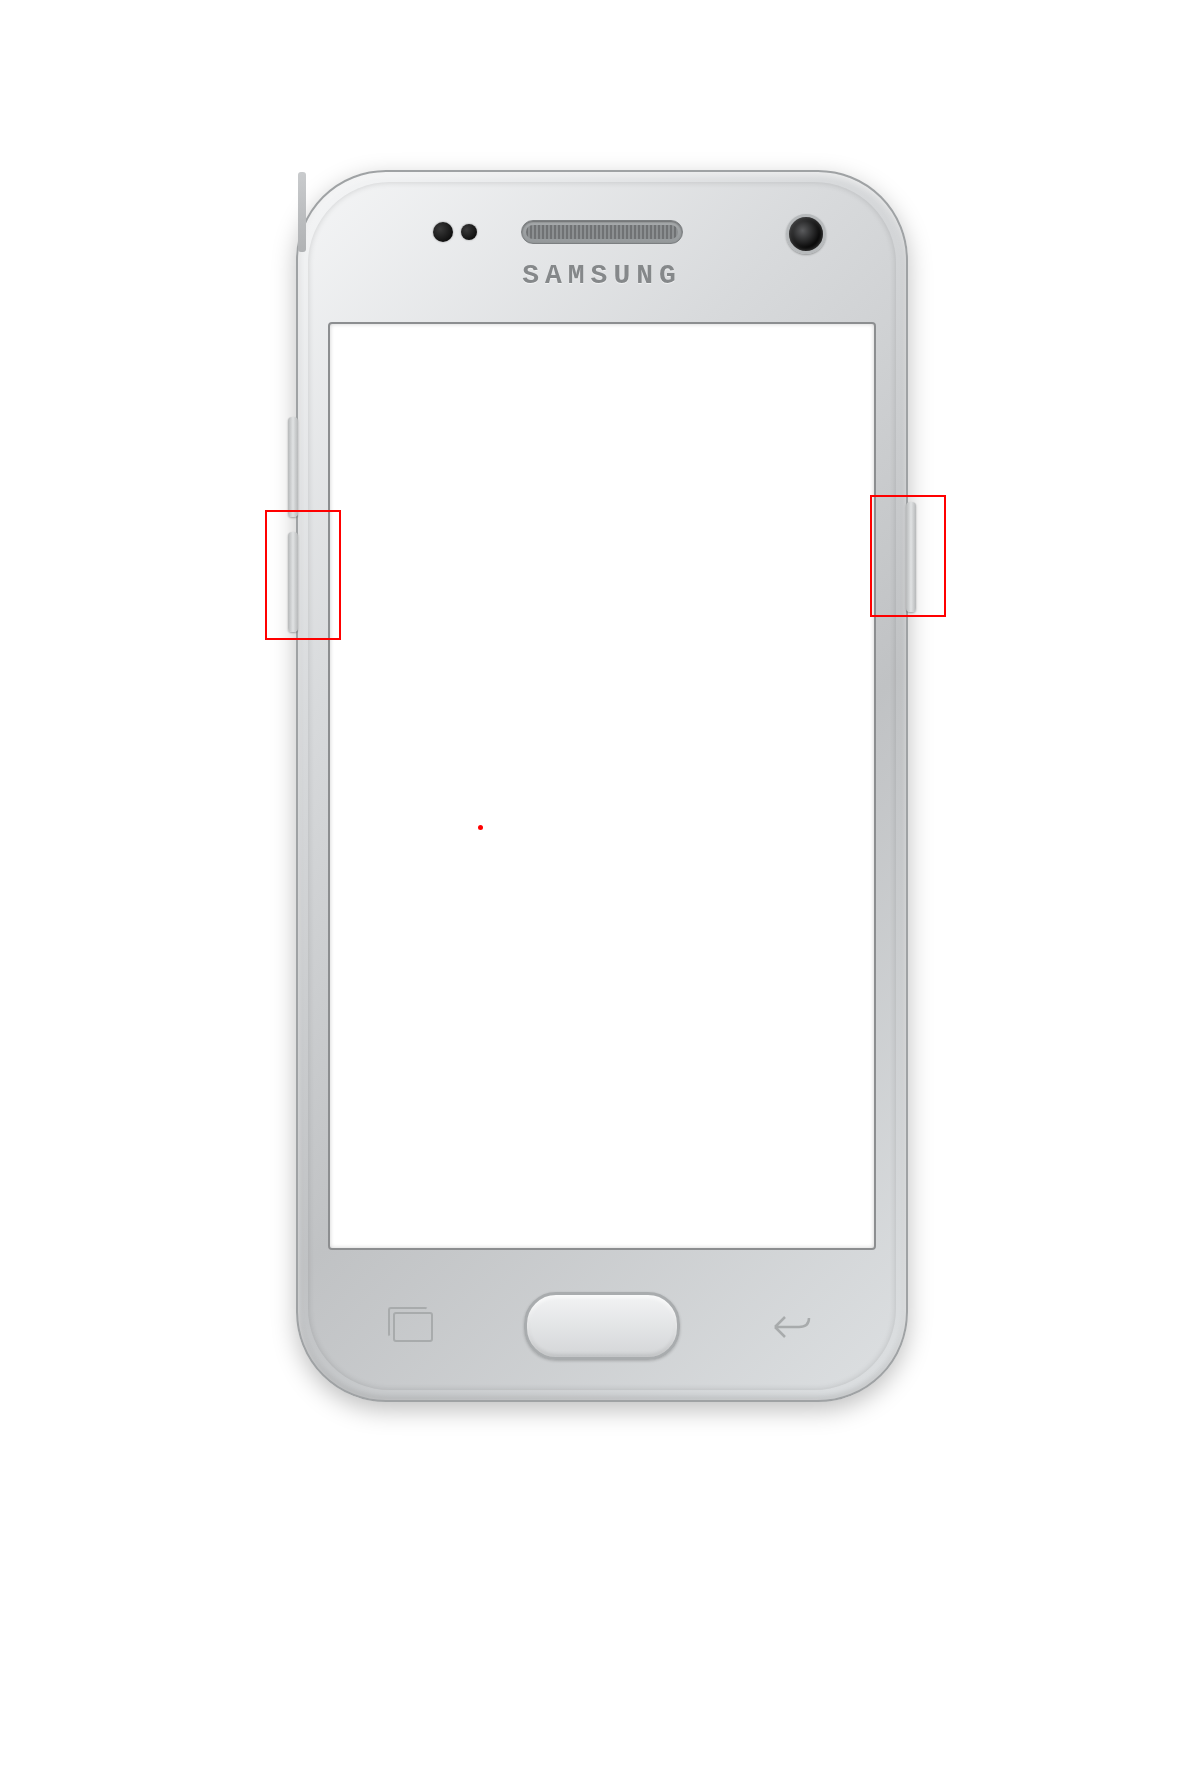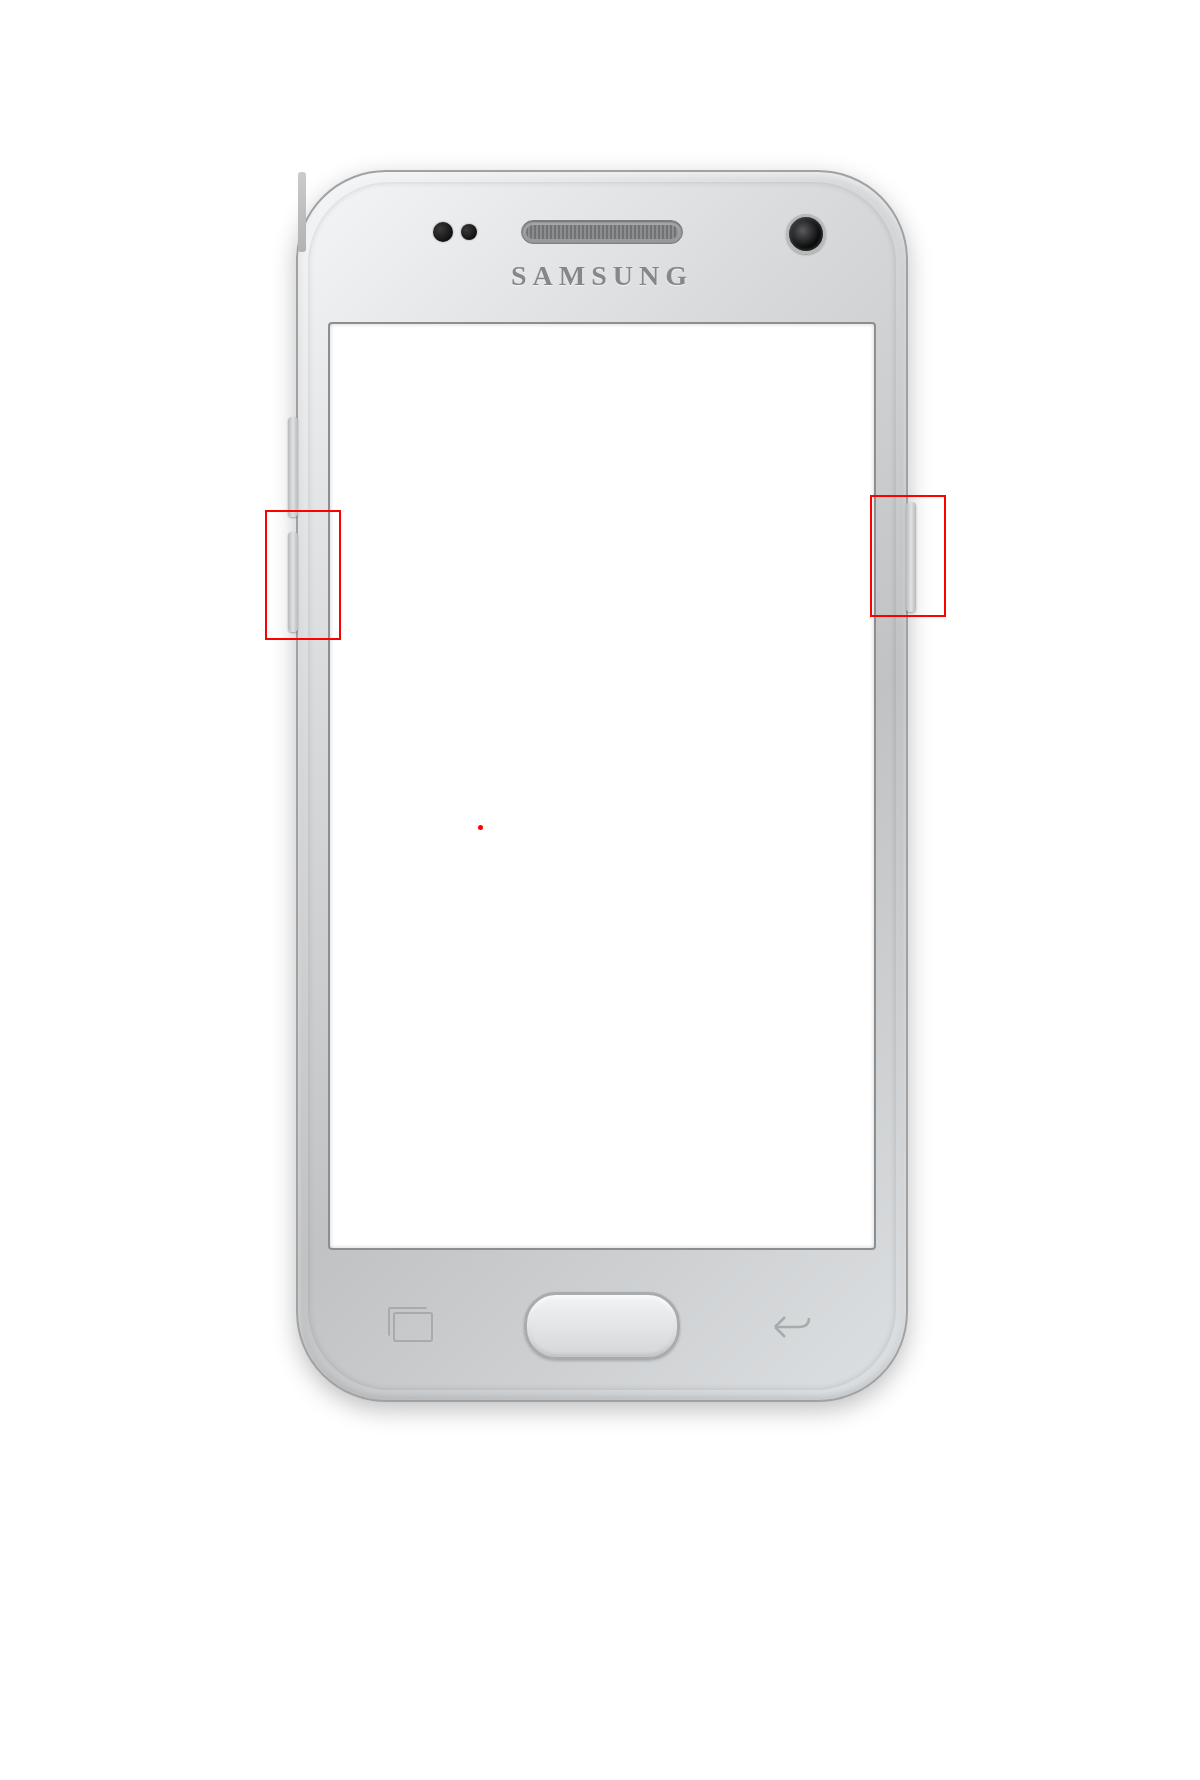--- a/index.html
+++ b/index.html
@@ -79,21 +79,21 @@
   .brand {
     position: absolute;
     top: 88px;
     left: 50%;
     transform: translateX(-50%);
     color: #85888a;
     font-size: 28px;
     letter-spacing: 6px;
     font-weight: 600;
     text-shadow: 0 1px 1px rgba(255,255,255,0.6);
-    font-family: Liberation Serif, serif;
+    font-family: Liberation Mono, monospace;
   }
   .screen {
     position: absolute;
     left: 30px;
     right: 30px;
     top: 150px;
     bottom: 150px;
     background: #fff;
     border-radius: 4px;
     border: 2px solid #8c8e90;

